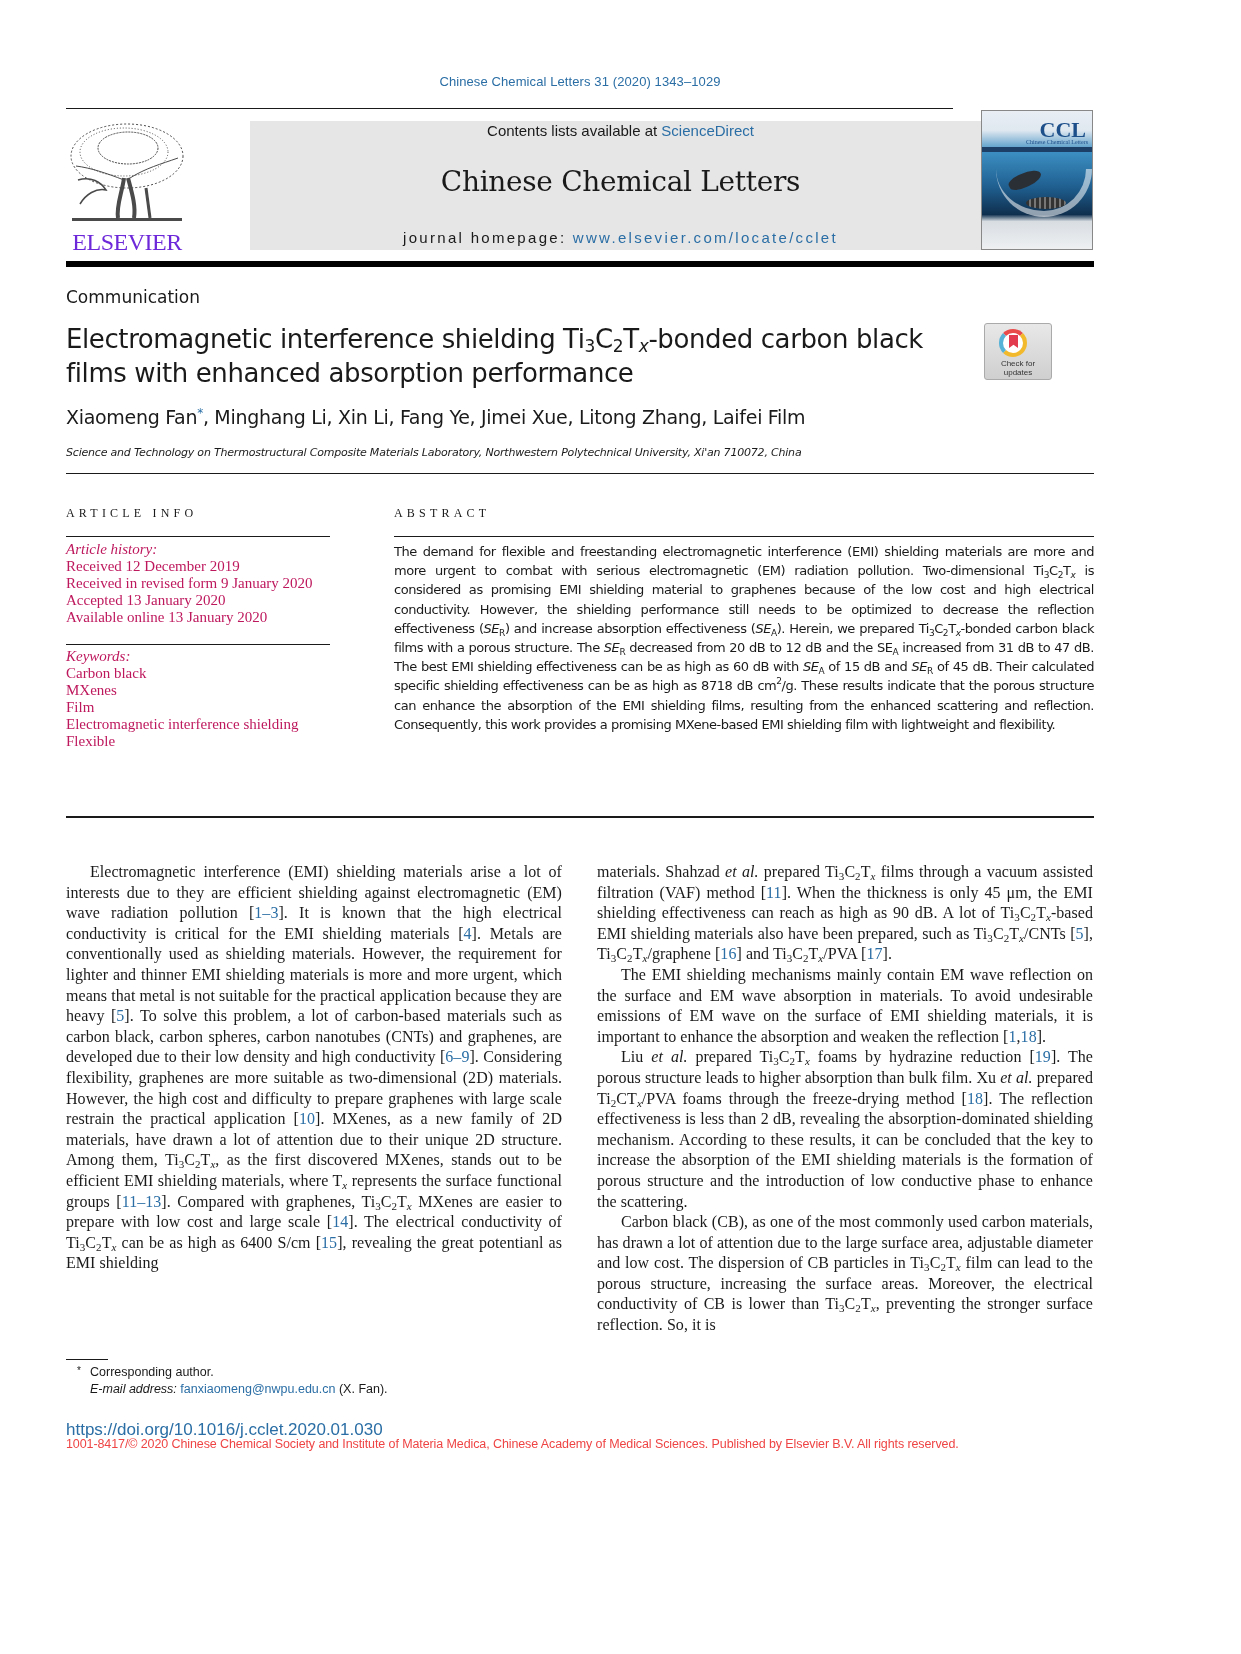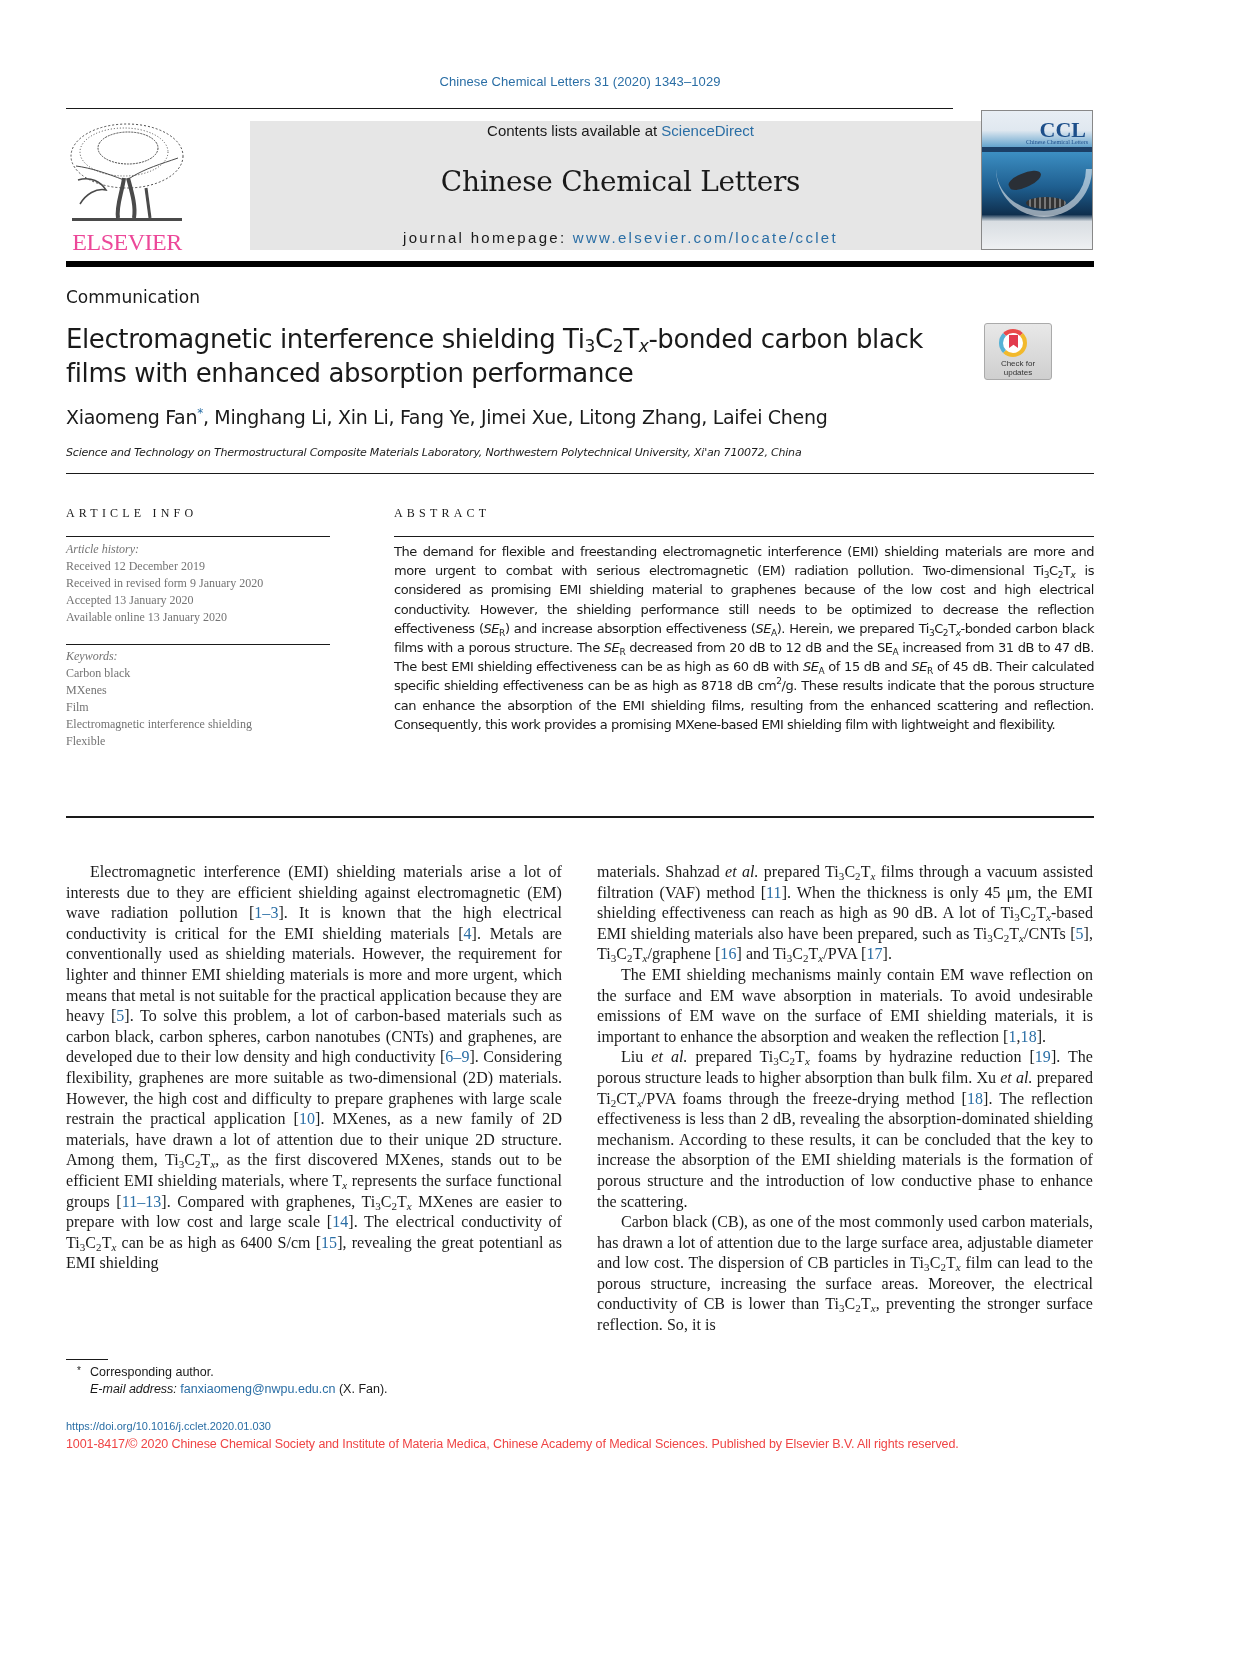--- a/index.html
+++ b/index.html
@@ -5,21 +5,21 @@
   * { box-sizing: border-box; margin: 0; padding: 0; }
   html, body { width: 1241px; height: 1654px; background: #ffffff; overflow: hidden; }
   body { position: relative; font-family: "DejaVu Serif", serif; color: #1a1a1a; }
   a, .link { color: #2a6ea5; text-decoration: none; }
   .abs { position: absolute; }
 
   .journal-ref { top: 74px; left: 0; width: 1160px; text-align: center; font-family: "Liberation Sans", sans-serif; font-size: 13px; color: #2a6ea5; letter-spacing: 0.1px; }
   .top-rule { top: 108px; left: 66px; width: 887px; height: 1px; background: #1a1a1a; }
 
   .elsevier-logo { top: 118px; left: 66px; width: 122px; height: 136px; }
-  .elsevier-word { position: absolute; bottom: 0; left: 0; width: 122px; text-align: center; font-family: "Liberation Serif", serif; font-size: 24px; color: #ec4899; letter-spacing: -0.5px; line-height: 24px; }
+  .elsevier-word { position: absolute; bottom: 0; left: 0; width: 122px; text-align: center; font-family: "Liberation Serif", serif; font-size: 24px; color: #6d28d9; letter-spacing: -0.5px; line-height: 24px; }
 
   .banner { top: 121px; left: 212px; width: 741px; height: 129px; background: #e6e6e6; margin-left: 38px; }
   .banner-contents { position: absolute; top: 1px; left: 0; width: 100%; text-align: center; font-family: "Liberation Sans", sans-serif; font-size: 15px; color: #1a1a1a; }
   .banner-title { position: absolute; top: 44px; left: 0; width: 100%; text-align: center; font-family: "DejaVu Serif", serif; font-size: 28px; color: #1a1a1a; letter-spacing: -0.3px; }
   .banner-home { position: absolute; top: 108px; left: 0; width: 100%; text-align: center; font-family: "Liberation Sans", sans-serif; font-size: 15px; color: #1a1a1a; letter-spacing: 2.3px; }
 
   .cover { top: 110px; left: 981px; width: 112px; height: 140px; border: 1px solid #888; background: linear-gradient(180deg, #e8eef4 0%, #e0e8f0 14%, #3c8ec2 30%, #1f5f90 55%, #0f2f4e 75%, #d8dde2 80%, #eef0f2 100%); overflow: hidden; }
   .cover-ccl { position: absolute; top: 6px; right: 6px; font-family: "Liberation Serif", serif; font-size: 22px; font-weight: bold; color: #1d4f8a; }
   .cover-sub { position: absolute; top: 28px; right: 4px; font-family: "Liberation Serif", serif; font-size: 6px; color: #1d4f8a; }
   .cover-band { position: absolute; top: 36px; left: 0; width: 100%; height: 5px; background: #1b3f66; }
@@ -38,21 +38,21 @@
   .cu-flag { position: absolute; top: 11px; left: 24px; width: 9px; height: 13px; background: #e23a4e; clip-path: polygon(0 0,100% 0,100% 100%,50% 75%,0 100%); }
   .cu-text { position: absolute; top: 35px; left: 0; width: 100%; text-align: center; font-family: "Liberation Sans", sans-serif; font-size: 8px; line-height: 9px; color: #333; }
 
   .authors { top: 406px; left: 66px; font-family: "DejaVu Sans", sans-serif; font-size: 19px; color: #1a1a1a; letter-spacing: -0.3px; }
   .authors .star { color: #2a6ea5; font-size: 12px; vertical-align: 7px; }
   .affil { top: 446px; left: 66px; font-family: "DejaVu Sans", sans-serif; font-style: italic; font-size: 11px; color: #1a1a1a; letter-spacing: -0.2px; }
   .rule-affil { top: 473px; left: 66px; width: 1028px; height: 1px; background: #1a1a1a; }
 
   .ai-heading { top: 506px; left: 66px; font-family: "Liberation Serif", serif; font-size: 12px; letter-spacing: 4.2px; color: #1a1a1a; }
   .ai-rule1 { top: 536px; left: 66px; width: 264px; height: 1px; background: #1a1a1a; }
-  .ai-block { left: 66px; width: 270px; font-family: "Liberation Serif", serif; font-size: 12px; line-height: 17px; color: #737373; }
+  .ai-block { left: 66px; width: 270px; font-family: "Liberation Serif", serif; font-size: 15px; line-height: 17px; color: #be185d; }
   .ai-block .lbl { font-style: italic; }
   .ai-history { top: 541px; }
   .ai-rule2 { top: 644px; left: 66px; width: 264px; height: 1px; background: #1a1a1a; }
   .ai-keywords { top: 648px; }
 
   .ab-heading { top: 506px; left: 394px; font-family: "Liberation Serif", serif; font-size: 12px; letter-spacing: 4.2px; color: #1a1a1a; }
   .ab-rule { top: 536px; left: 394px; width: 700px; height: 1px; background: #1a1a1a; }
   .abstract { top: 542px; left: 394px; width: 700px; font-family: "DejaVu Sans", sans-serif; font-size: 13px; line-height: 19.2px; color: #1a1a1a; text-align: justify; letter-spacing: -0.45px; }
   .abstract sub { font-size: 9px; vertical-align: -3px; line-height: 0; }
   .abstract sup { font-size: 9px; vertical-align: 6px; line-height: 0; }
@@ -66,21 +66,21 @@
   .col sub { font-size: 11px; vertical-align: -3px; line-height: 0; }
   .col-left { top: 862px; left: 66px; }
   .col-right { top: 862px; left: 597px; }
 
   .fn-rule { top: 1359px; left: 66px; width: 42px; height: 1px; background: #1a1a1a; }
   .footnote { left: 78px; font-family: "Liberation Sans", sans-serif; font-size: 12.5px; line-height: 17px; color: #1a1a1a; }
   .fn1 { top: 1364px; }
   .fn2 { top: 1381px; left: 90px; }
   .fn-star { top: 1362px; left: 77px; font-size: 10px; }
 
-  .doi { top: 1420px; left: 66px; font-family: "Liberation Sans", sans-serif; font-size: 11px; color: #2a6ea5; }
+  .doi { top: 1420px; left: 66px; font-family: "Liberation Sans", sans-serif; font-size: 17px; color: #2a6ea5; }
   .issn { top: 1437px; left: 66px; font-family: "Liberation Sans", sans-serif; font-size: 12.5px; color: #ef4444; letter-spacing: -0.1px; }
 </style>
 </head>
 <body>
 
 <a class="abs journal-ref link">Chinese Chemical Letters 31 (2020) 1343–1029</a>
 <div class="abs top-rule"></div>
 
 <div class="abs elsevier-logo">
   <svg width="122" height="108" viewBox="0 0 122 108">
@@ -123,21 +123,21 @@
   <span>films with enhanced absorption performance</span>
 </h1>
 
 <div class="abs check-updates">
   <div class="cu-ring"></div>
   <div class="cu-flag"></div>
   <div class="cu-text"><span>Check for</span><br><span>updates</span></div>
 </div>
 
 <div class="abs authors">
-  <span>Xiaomeng Fan</span><a class="star">*</a><span>, Minghang Li, Xin Li, Fang Ye, Jimei Xue, Litong Zhang, Laifei Cheng</span>
+  <span>Xiaomeng Fan</span><a class="star">*</a><span>, Minghang Li, Xin Li, Fang Ye, Jimei Xue, Litong Zhang, Laifei Film</span>
 </div>
 <div class="abs affil">Science and Technology on Thermostructural Composite Materials Laboratory, Northwestern Polytechnical University, Xi'an 710072, China</div>
 <div class="abs rule-affil"></div>
 
 <div class="abs ai-heading">ARTICLE INFO</div>
 <div class="abs ai-rule1"></div>
 <div class="abs ai-block ai-history">
   <div class="lbl">Article history:</div>
   <div>Received 12 December 2019</div>
   <div>Received in revised form 9 January 2020</div>

